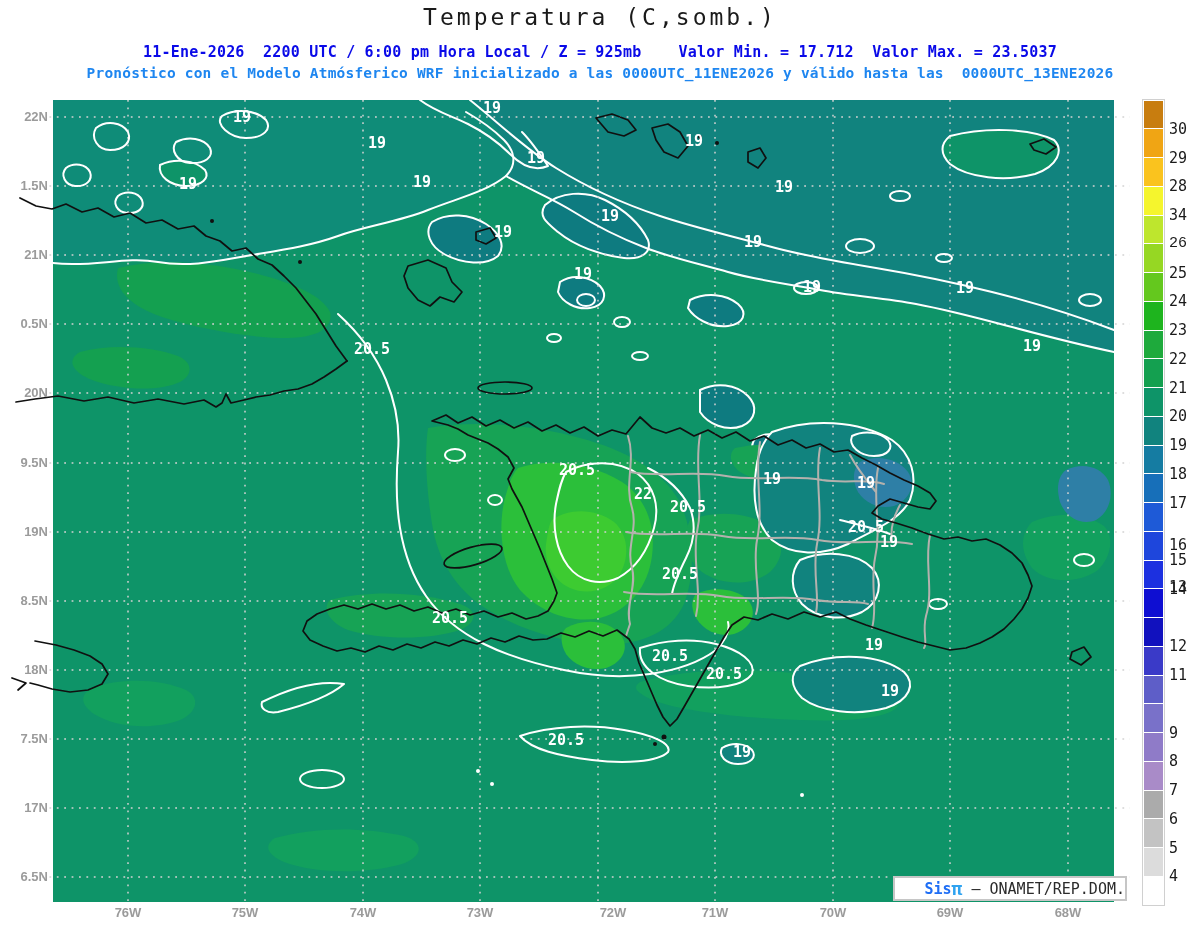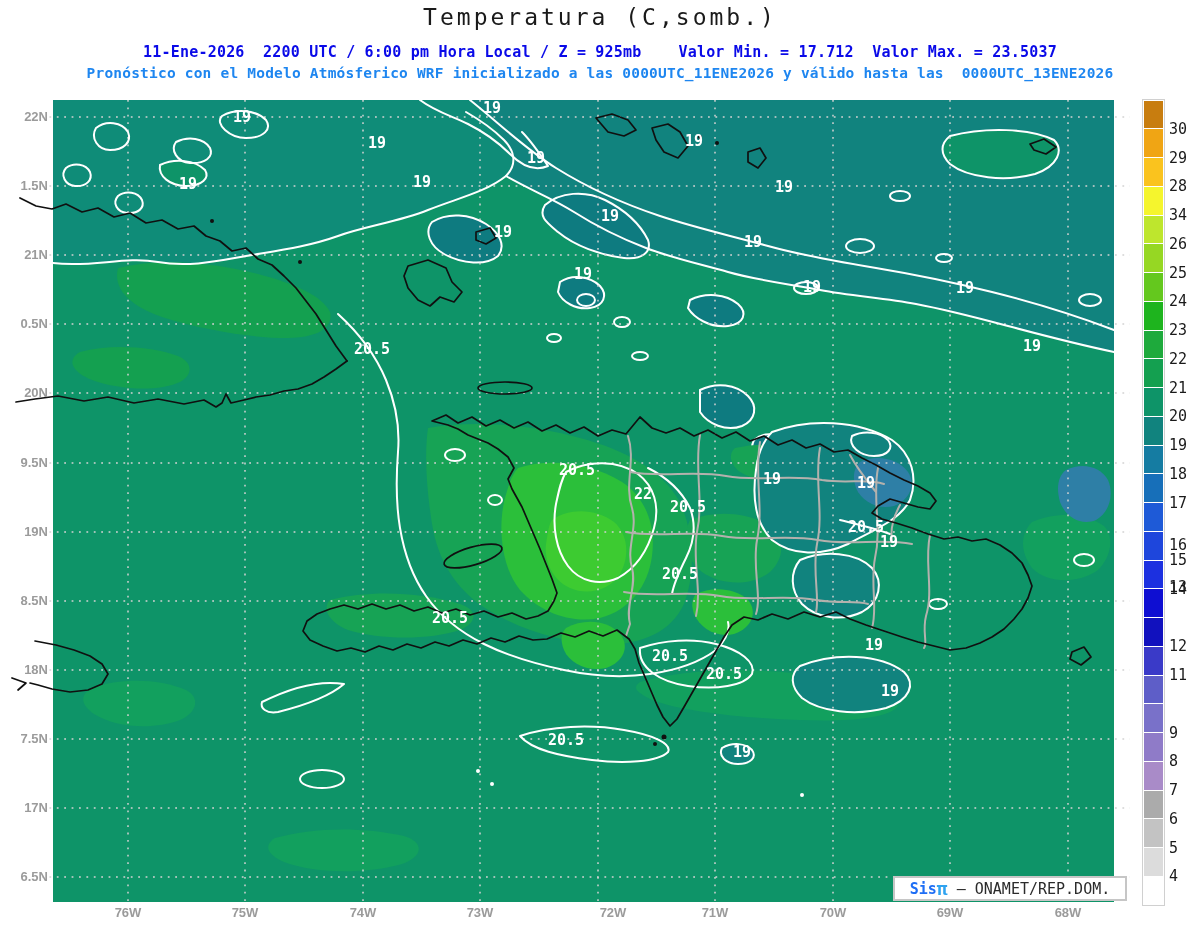--- a/index.html
+++ b/index.html
@@ -20,21 +20,21 @@
   #colorbar-frame{position:absolute;left:1142px;top:99px;width:23px;height:807px;
                   background:#fff;border:1px solid #d0d0d0;box-sizing:border-box;}
   .cb-seg{position:absolute;left:1144px;width:19px;}
   .cb-label{position:absolute;left:1169px;font-size:15px;color:#1a1a1a;}
   
   .contour-label{position:absolute;transform:translate(-50%,-50%);color:var(--contourColor);
                  font-size:15px;font-weight:bold;white-space:nowrap;}
   
   #sispi-box{position:absolute;left:893px;top:876px;width:234px;height:25px;background:#fff;
              border:2px solid #c6c6c6;box-sizing:border-box;display:flex;align-items:center;
-             justify-content:center;font-size:15px;white-space:pre;color:#2b2b2b;}
+             justify-content:flex-end;font-size:15px;white-space:pre;color:#2b2b2b;}
   #sispi-sys{color:var(--sisColor);font-weight:bold;}
   #sispi-pi{color:var(--piColor);font-size:18px;font-weight:bold;line-height:14px;}
   
   .sea{fill:var(--sea);}
   .tmid{fill:var(--tealMid);}
   .tdark{fill:var(--tealDark);}
   .spot{fill:var(--tealSpot);stroke:var(--contourColor);stroke-width:2;}
   .cgreen{fill:var(--cubaGreen);}
   .lgreen{fill:var(--greenLight);}
   .hg1{fill:var(--green1);} .hg2{fill:var(--green2);} .hg3{fill:var(--green3);}
@@ -287,21 +287,21 @@
       <div class="cb-seg" style="top: 733px; height: 27.75px; background: rgb(143, 123, 200);"></div>
       <div class="cb-seg" style="top: 761.75px; height: 27.75px; background: rgb(169, 139, 200);"></div>
       <div class="cb-seg" style="top: 790.5px; height: 27.75px; background: rgb(171, 171, 171);"></div>
       <div class="cb-seg" style="top: 819.25px; height: 27.75px; background: rgb(195, 195, 195);"></div>
       <div class="cb-seg" style="top: 848px; height: 27.75px; background: rgb(220, 220, 220);"></div>
       <div class="cb-seg" style="top: 876.75px; height: 27.75px; background: rgb(255, 255, 255);"></div>
       <div class="cb-label" style="top: 119.75px;">30</div>
       <div class="cb-label" style="top: 148.5px;">29</div>
       <div class="cb-label" style="top: 177.25px;">28</div>
       <div class="cb-label" style="top: 206px;">34</div>
-      <div class="cb-label" style="top: 234.75px;">26</div>
+      <div class="cb-label" style="top: 234.75px; font-family: Liberation Mono, monospace;">26</div>
       <div class="cb-label" style="top: 263.5px;">25</div>
       <div class="cb-label" style="top: 292.25px;">24</div>
       <div class="cb-label" style="top: 321px;">23</div>
       <div class="cb-label" style="top: 349.75px;">22</div>
       <div class="cb-label" style="top: 378.5px;">21</div>
       <div class="cb-label" style="top: 407.25px;">20</div>
       <div class="cb-label" style="top: 436px;">19</div>
       <div class="cb-label" style="top: 464.75px;">18</div>
       <div class="cb-label" style="top: 493.5px;">17</div>
       <div class="cb-label" style="top: 536px;">16</div>

